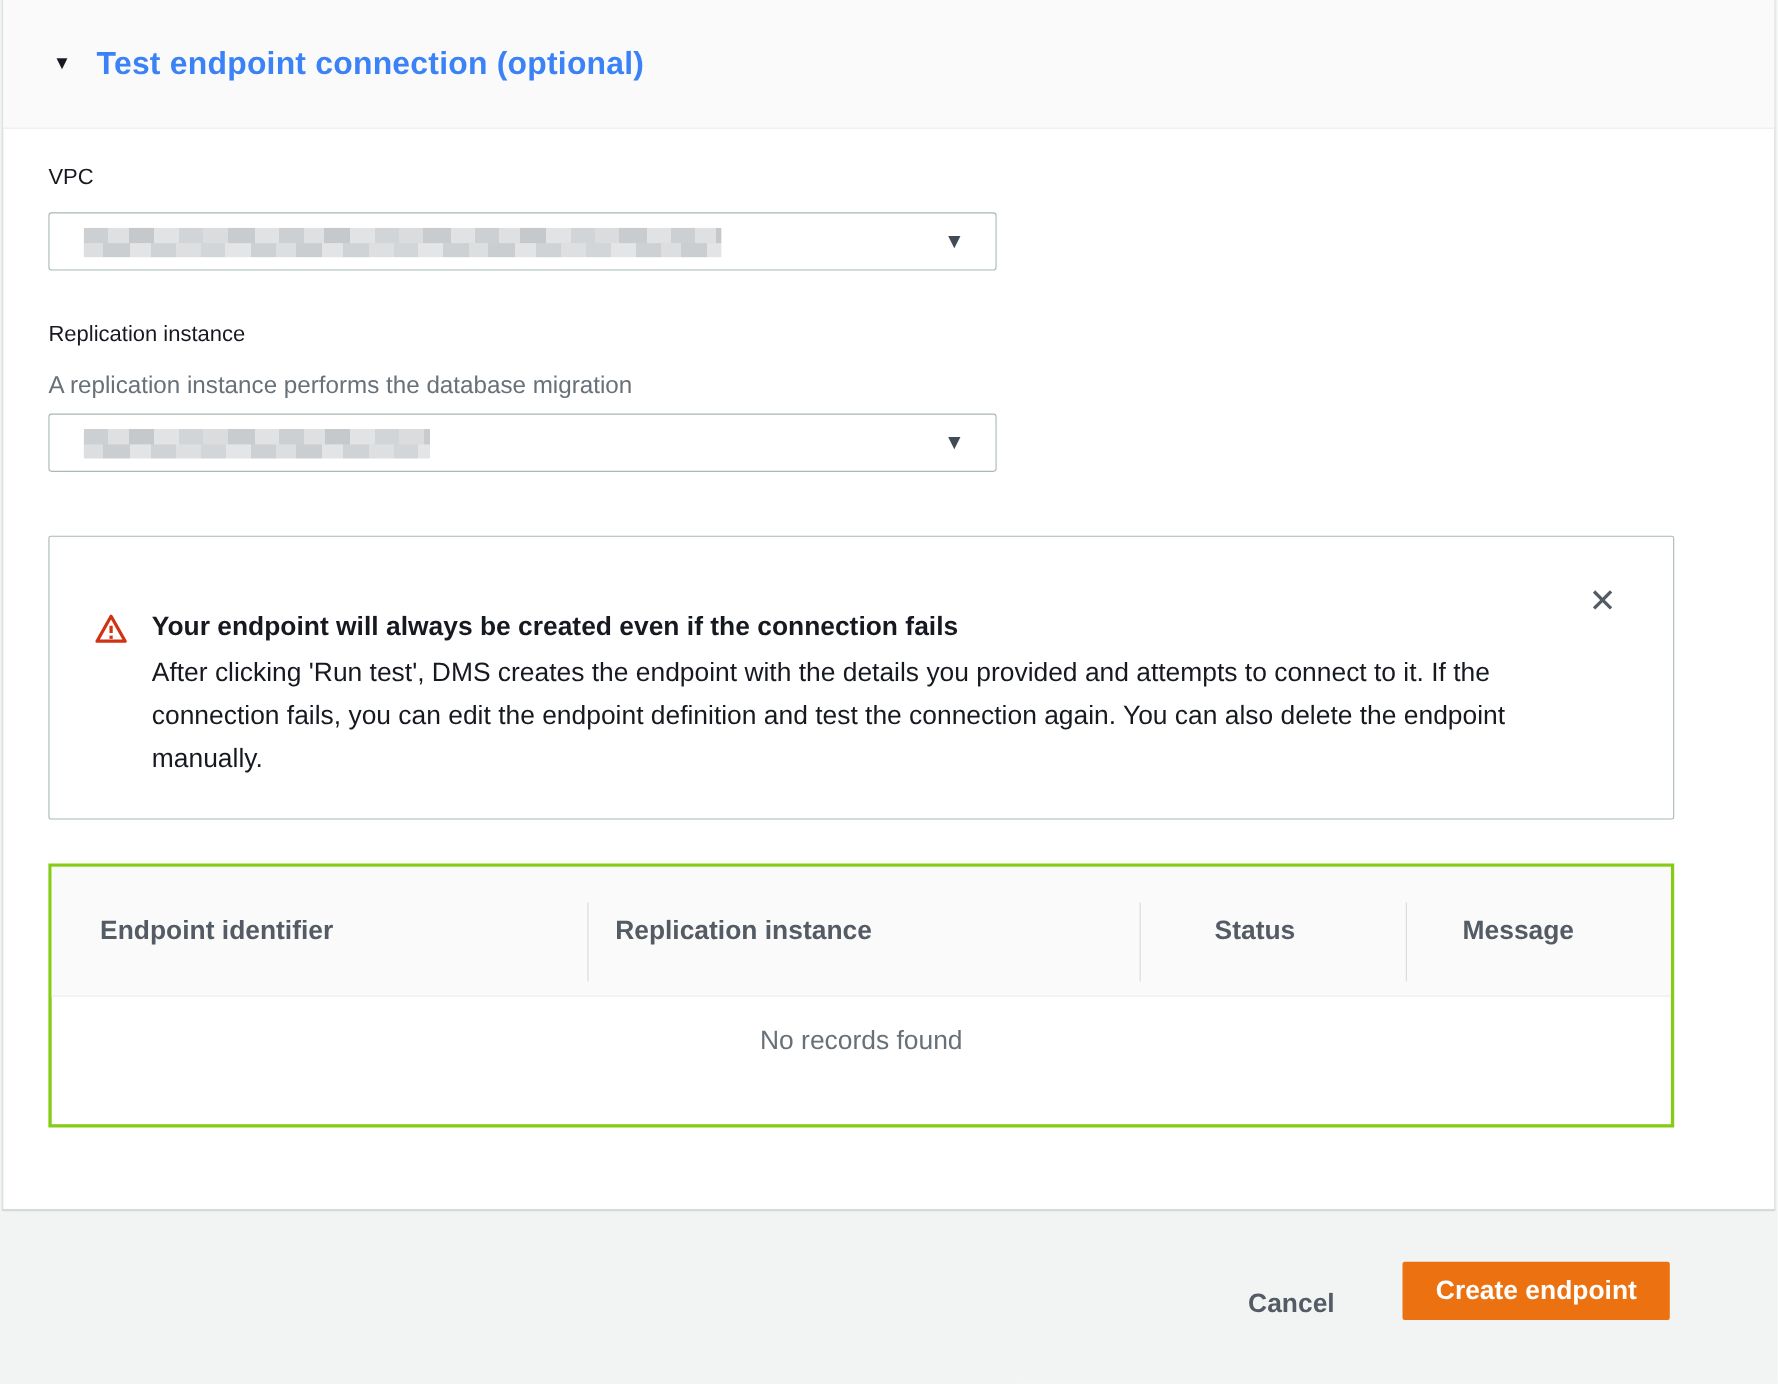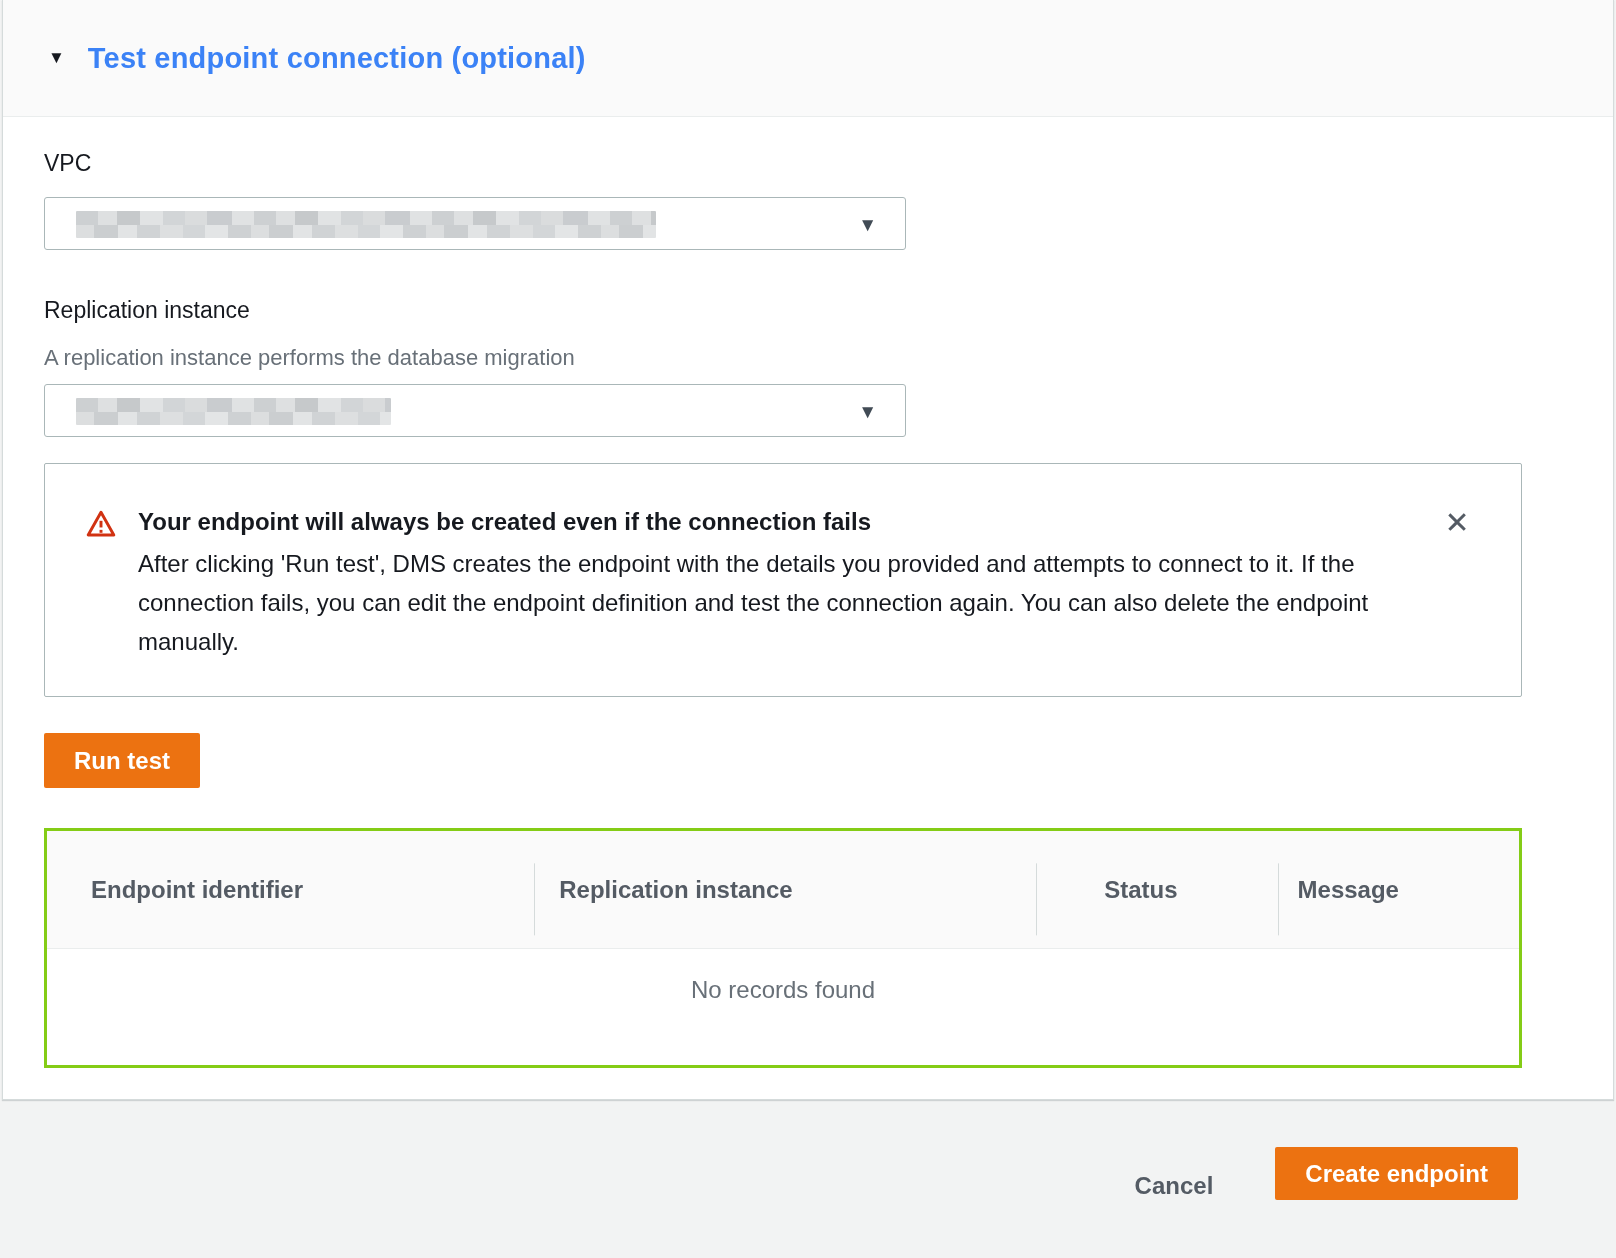--- a/index.html
+++ b/index.html
@@ -19,21 +19,21 @@
   }
   .panel-header {
     height:117px; background:#fafafa;
     border-bottom:1px solid #eaeded;
     display:flex; align-items:center; padding-left:45px;
   }
   .caret-icon { font-size:17px; color:#16191f; margin-right:23px; cursor:pointer; }
   .panel-title { font-size:29px; font-weight:bold; color:#3b82f6; letter-spacing:.2px; }
   .panel-body { padding:0 91px 0 41px; }
 
-  .field-label { margin-top:33px; font-size:23px; font-weight:500; color:#16191f; }
+  .field-label { margin-top:33px; font-size:20px; font-weight:500; color:#16191f; }
   .field-label.vpc { margin-top:33px; }
   .field-label.ri { margin-top:47px; }
   .field-desc { margin-top:21px; font-size:22px; color:#687078; }
 
   .select {
     margin-top:20px; width:862px; height:53px;
     background:#fff; border:1px solid #aab7b8; border-radius:3px;
     position:relative; cursor:pointer;
   }
   .select.ri-select { margin-top:13px; }
@@ -45,23 +45,23 @@
       repeating-linear-gradient(90deg,#dcdedf 0 18px,#cbced0 18px 42px,#e2e4e5 42px 61px,#d0d3d5 61px 84px,#dddfe0 84px 107px,#d3d6d8 107px 129px,#e3e5e6 129px 152px,#ced1d3 152px 175px) left bottom/100% 14px no-repeat;
   }
   .redact.long { width:580px; }
   .redact.short { width:315px; }
   .select-arrow {
     position:absolute; right:28px; top:50%; transform:translateY(-50%);
     font-size:19px; color:#414b55; line-height:1;
   }
 
   .warning-box {
-    margin-top:26px; width:100%;
+    margin-top:58px; width:100%;
     border:1px solid #aab7b8; border-radius:2px;
-    padding:42px 95px 35px 40px;
+    padding:66px 95px 35px 40px;
     position:relative; background:#fff;
   }
   .warning-inner { display:flex; gap:21px; }
   .warning-icon { flex:0 0 30px; padding-top:2px; }
   .warning-title { font-size:24px; font-weight:bold; color:#16191f; line-height:32px; }
   .warning-body { margin-top:6px; font-size:24px; color:#16191f; line-height:39px; max-width:1295px; }
   .close-btn {
     position:absolute; top:43px; right:48px;
     width:32px; height:32px; border:none; background:transparent;
     font-size:30px; line-height:30px; color:#545b64; cursor:pointer; padding:0;
@@ -77,21 +77,21 @@
 
   .results-table { margin-top:40px; border:3px solid #84cc16; background:#fff; }
   .table-header {
     display:flex; height:118px; background:#fafafa;
     border-bottom:1px solid #eaeded; align-items:center;
   }
   .th { position:relative; font-size:24px; font-weight:bold; color:#545b64; }
   .th-1 { width:33.1%; padding-left:44px; }
   .th-2 { width:34.1%; padding-left:25px; }
   .th-3 { width:16.4%; padding-left:68px; }
-  .th-4 { width:16.4%; padding-left:20px; }
+  .th-4 { width:16.4%; padding-left:52px; }
   .th-divider {
     position:absolute; left:0; top:50%; transform:translateY(-37%);
     width:1px; height:72px; background:#d5dbdb;
   }
   .table-empty {
     height:116px; padding-top:27px; text-align:center;
     font-size:24px; color:#687078;
   }
 
   .footer-actions {
@@ -139,21 +139,20 @@
           </svg>
         </span>
         <div>
           <div class="warning-title">Your endpoint will always be created even if the connection fails</div>
           <div class="warning-body">After clicking 'Run test', DMS creates the endpoint with the details you provided and attempts to connect to it. If the connection fails, you can edit the endpoint definition and test the connection again. You can also delete the endpoint manually.</div>
         </div>
       </div>
       <button class="close-btn">✕</button>
     </div>
 
-    <button class="btn btn-primary btn-run">Run test</button>
 
     <div class="results-table">
       <div class="table-header">
         <div class="th th-1">Endpoint identifier</div>
         <div class="th th-2">Replication instance<span class="th-divider"></span></div>
         <div class="th th-3">Status<span class="th-divider"></span></div>
         <div class="th th-4">Message<span class="th-divider"></span></div>
       </div>
       <div class="table-empty">No records found</div>
     </div>

